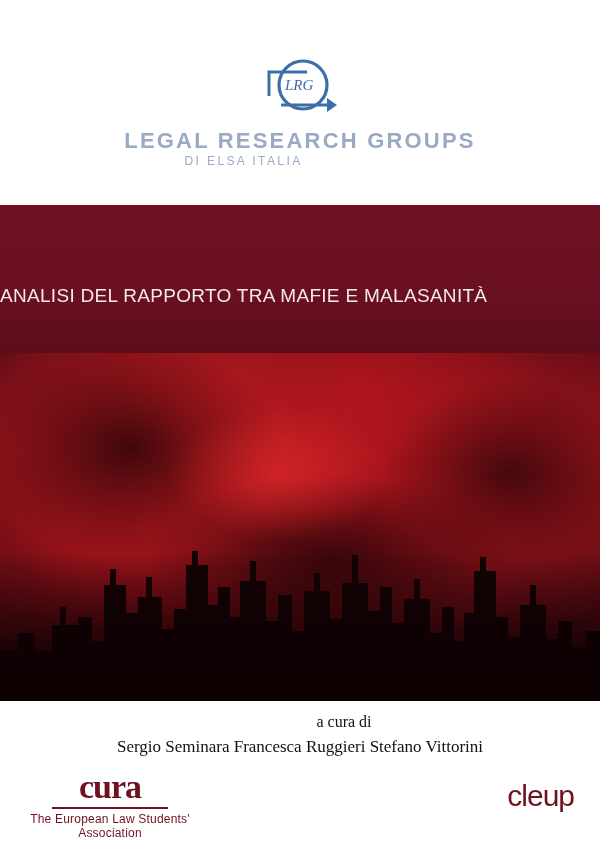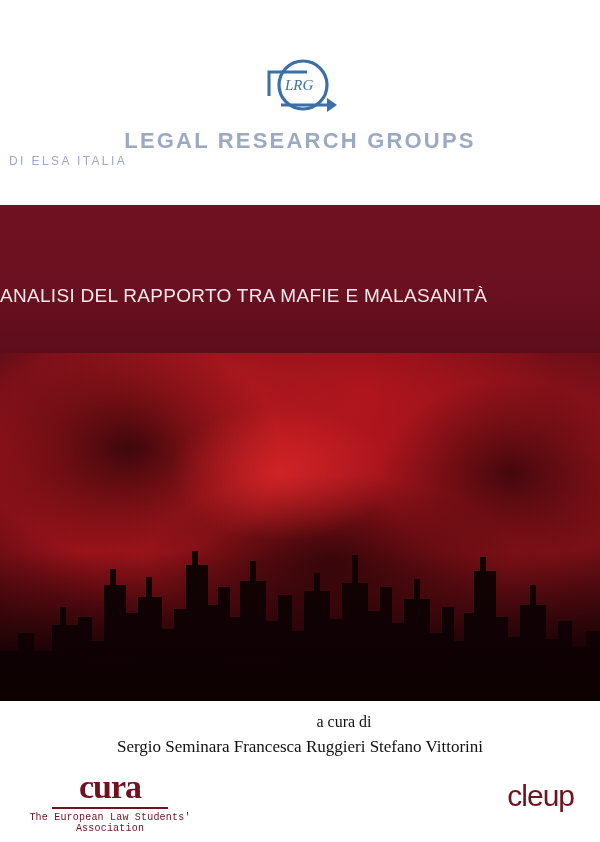--- a/index.html
+++ b/index.html
@@ -56,25 +56,25 @@
     letter-spacing: 2.2px;
     color: #9aa9c4;
     font-weight: bold;
     font-family: "Liberation Sans", sans-serif;
   }
   .lrg-sub {
     position: absolute;
     top: 154px;
     left: 0;
     width: 487px;
+    text-align: center;
     font-size: 12px;
     letter-spacing: 2.4px;
     color: #9aa9c4;
     font-family: "Liberation Sans", sans-serif;
-    padding-left: 9px;
   }
 
   
   .title-band {
     position: absolute;
     top: 205px;
     left: 0;
     width: 600px;
     height: 148px;
     background: #6e1220;
@@ -216,22 +216,22 @@
     letter-spacing: -1px;
     line-height: 36px;
   }
   .elsa-rule {
     width: 116px;
     height: 2px;
     background: #6e1220;
     margin: 2px auto 3px auto;
   }
   .elsa-tag {
-    font-family: Liberation Mono, monospace;
-    font-size: 10px;
+    font-family: Liberation Sans, sans-serif;
+    font-size: 12px;
     color: #6e1220;
     letter-spacing: 0.2px;
   }
   .elsa-city {
     margin-top: 7px;
     font-family: "Liberation Serif", serif;
     font-size: 7px;
     color: #333333;
     letter-spacing: 1.5px;
   }

